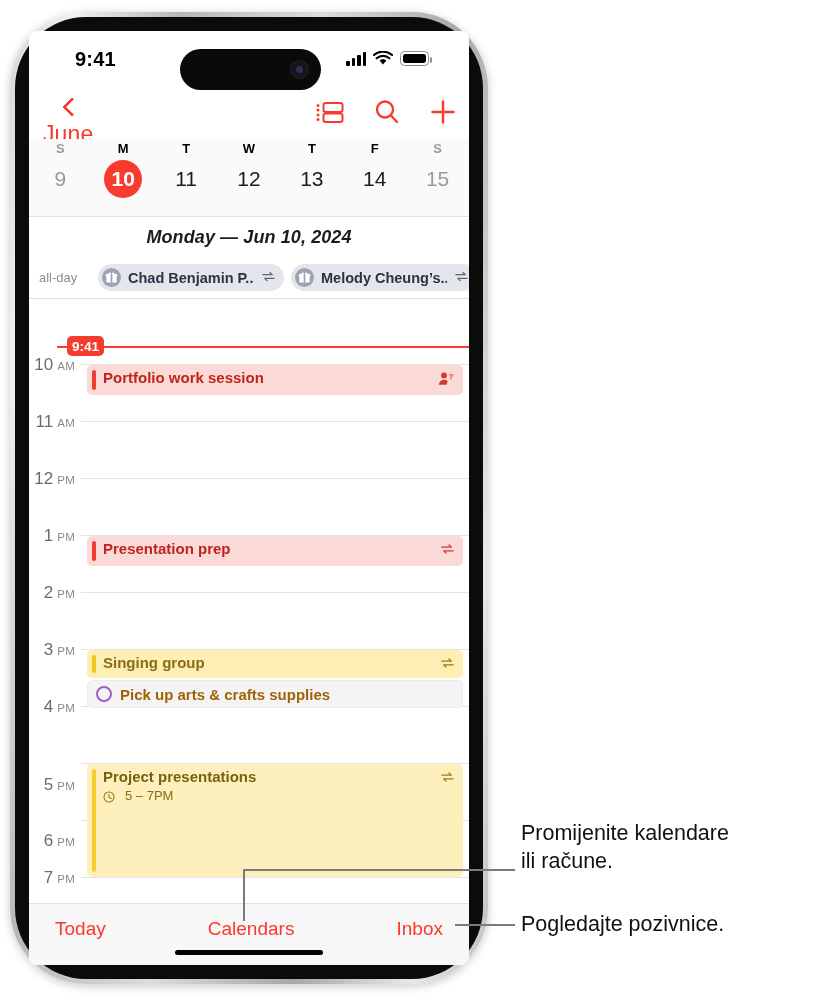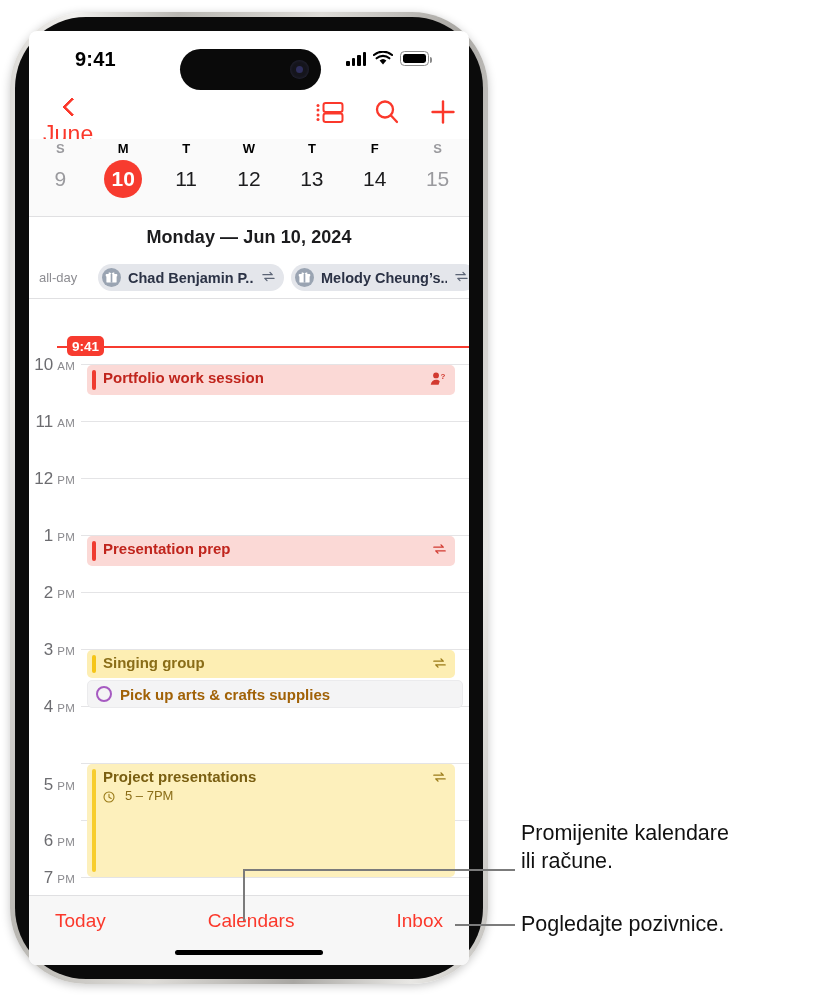--- a/index.html
+++ b/index.html
@@ -104,21 +104,21 @@
   }
   .wnum.dim { color:#9a9a9e; }
   .wdow.dim { color:#9a9a9e; }
   .wnum.today { background: var(--redsolid); color:#fff; font-weight:600; }
   .strip-sep { position:absolute; left:0; bottom:0; width:440px; height:1px; background:#e0e0e2;}
 
   
   .dayhdr {
     position:absolute; left:0; top:186px; width:440px; height:40px;
     display:flex; align-items:center; justify-content:center;
-    font-size: 18px; font-weight: 700; color:#1c1c1e; letter-spacing:.1px;
+    font-size: 18px; font-weight: 700; color:#1c1c1e; letter-spacing:.1px;font-style:italic;
   }
 
   
   .allday {
     position:absolute; left:0; top:226px; width:440px; height:42px;
     display:flex; align-items:center; gap:7px; padding-left: 10px;
     border-bottom: 1px solid #e0e0e2;
   }
   .allday-label { font-size: 13px; color:#8d8d92; width: 52px; flex:0 0 52px;}
   .chip {
@@ -144,21 +144,21 @@
   .hourlabel b { font-size:17px; color:#6c6c70; font-weight:500; }
   .hourlabel s { text-decoration:none; font-size:11.5px; letter-spacing:.2px; }
 
   .nowline { position:absolute; left: 28px; right:0; height:2px; background:var(--redsolid); }
   .nowpill {
     position:absolute; left: 10px; top:-10px; height: 20px; border-radius: 5px;
     background: var(--redsolid); color:#fff; font-size: 13.5px; font-weight:700;
     display:flex; align-items:center; padding: 0 5px;
   }
 
-  .ev { position:absolute; left: 58px; right: 14px; border-radius: 5px; overflow:hidden;
+  .ev { position:absolute; left: 58px; right: 6px; border-radius: 5px; overflow:hidden;
         cursor:pointer; }
   .ev-bar { position:absolute; left: 5px; top:5px; bottom:5px; width: 4px; border-radius:2px;}
   .ev-title { position:absolute; left: 16px; top: 4px; font-size: 15px; font-weight:600; }
   .ev-sub { position:absolute; left: 16px; top: 24px; font-size: 13px; display:flex; align-items:flex-end; gap:10px;}
   .ev-ico { position:absolute; right: 8px; top: 6px; }
 
   .ev.red { background:#fbd9d6; }
   .ev.red .ev-bar{ background:#ef3b30; }
   .ev.red .ev-title{ color:#c0251d; }
   .ev.yellow { background:#fdeeb3; }
@@ -172,21 +172,21 @@
   .reminder {
     position:absolute; left: 58px; right: 6px; height: 28px;
     background:#f4f4f5; border-radius:5px; display:flex; align-items:center;
     gap:8px; padding-left:8px; cursor:pointer; border:1px solid #ebebed;
   }
   .rem-circle { width:16px; height:16px; border-radius:50%; border: 2px solid #a65ac1; flex:0 0 16px;}
   .rem-txt { font-size: 15px; font-weight:700; color:#a16207; }
 
   
   .tabbar {
-    position:absolute; left:0; bottom:0; width:440px; height:70px;
+    position:absolute; left:0; bottom:0; width:440px; height:62px;
     background:#f7f7f7; border-top:1px solid #e0e0e2;
     display:flex; align-items:flex-start; justify-content:space-between;
     padding: 14px 26px 0 26px;
   }
   .tabitem { font-size: 19px; color: var(--red); cursor:pointer; }
   .homebar {
     position:absolute; left:50%; transform:translateX(-50%); bottom: 10px;
     width: 148px; height: 5.5px; border-radius: 3px; background:#000;
   }
 

